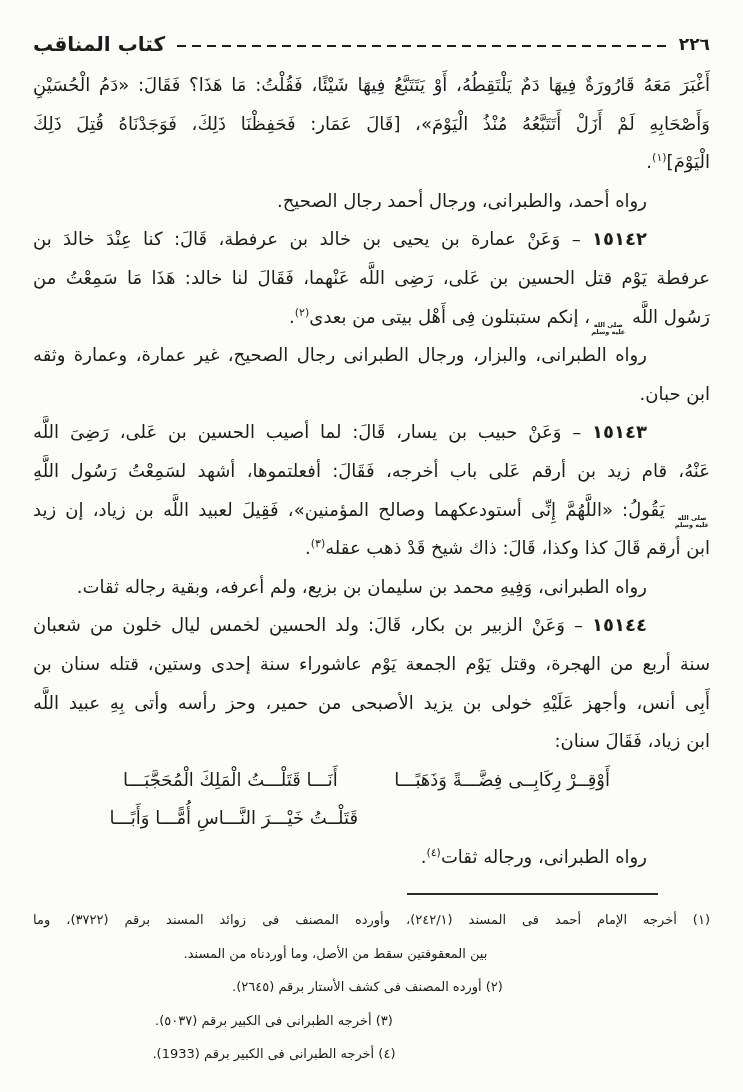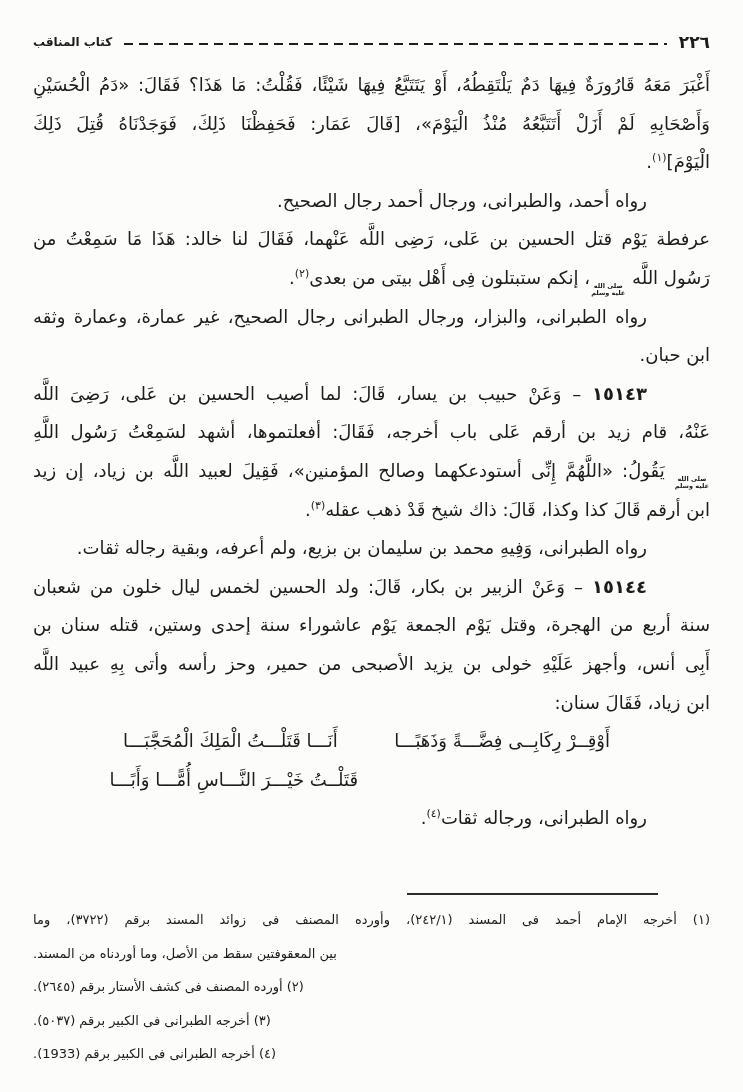--- a/index.html
+++ b/index.html
@@ -16,21 +16,21 @@
   
   .header{
     position:absolute;top:32px;right:33px;left:33px;
     display:flex;align-items:center;gap:12px;
   }
   .page-number{font-size:17px;font-weight:bold;letter-spacing:1px;}
   .header-rule{
     flex:1;height:2.5px;align-self:center;margin-top:4px;
     background:repeating-linear-gradient(90deg,#1d1d1d 0 9px,transparent 9px 15px);
   }
-  .book-title{font-size:12px;font-weight:600;}
+  .book-title{font-size:20px;font-weight:600;}
   
   .content{
     position:absolute;top:66px;right:33px;left:33px;
     font-size:18px;line-height:38.6px;
   }
   .tline{height:38.6px;overflow:hidden;text-align:right;}
   .just{text-align:justify;text-align-last:justify;}
   .indent{text-indent:63px;text-align:right;}
   .hnum{font-weight:bold;}
   .fnref{font-size:11px;vertical-align:super;line-height:0;}
@@ -46,21 +46,21 @@
   .poetry2{padding-right:352px;white-space:nowrap;}
   
   .fnsep{
     position:absolute;top:893px;right:85px;width:251px;height:0;
     border-top:2px solid #2b2b2b;
   }
   .footnotes{
     position:absolute;top:903px;right:33px;left:33px;
     font-size:13px;line-height:33.5px;
   }
-  .fline{height:33.5px;overflow:hidden;text-align:left;}
+  .fline{height:33.5px;overflow:hidden;text-align:center;}
   .fn1a{text-align:justify;text-align-last:justify;}
   .fn1b{padding-right:72px;}
   .fn2{padding-right:8px;}
   .fn3,.fn4{padding-right:195px;}
 </style>
 </head>
 <body>
 
 <div class="page">
 
@@ -70,20 +70,21 @@
     <span class="book-title">كتاب المناقب</span>
   </div>
 
   <div class="content">
 
     <div class="tline just"><span>أَغْبَرَ مَعَهُ قَارُورَةٌ فِيهَا دَمٌ يَلْتَقِطُهُ، أَوْ يَتَتَبَّعُ فِيهَا شَيْئًا، فَقُلْتُ: مَا هَذَا؟ فَقَالَ: «دَمُ الْحُسَيْنِ</span></div>
     <div class="tline just"><span>وَأَصْحَابِهِ لَمْ أَزَلْ أَتَتَبَّعُهُ مُنْذُ الْيَوْمَ»، [قَالَ عَمَار: فَحَفِظْنَا ذَلِكَ، فَوَجَدْنَاهُ قُتِلَ ذَلِكَ</span></div>
     <div class="tline"><span>الْيَوْمَ]</span><sup class="fnref">(١)</sup><span>.</span></div>
     <div class="tline indent"><span>رواه أحمد، والطبرانى، ورجال أحمد رجال الصحيح.</span></div>
 
+    <div class="tline just indent"><span class="hnum">١٥١٤٢</span><span> – </span><span>وَعَنْ عمارة بن يحيى بن خالد بن عرفطة، قَالَ: كنا عِنْدَ خالدَ بن</span></div>
     <div class="tline just"><span>عرفطة يَوْم قتل الحسين بن عَلى، رَضِى اللَّه عَنْهما، فَقَالَ لنا خالد: هَذَا مَا سَمِعْتُ من</span></div>
     <div class="tline"><span>رَسُول اللَّه </span><span class="saw">
           <span>صلى الله</span>
           <span>عليه وسلم</span>
         </span><span>، إنكم ستبتلون فِى أَهْل بيتى من بعدى</span><sup class="fnref">(٢)</sup><span>.</span></div>
     <div class="tline just indent"><span>رواه الطبرانى، والبزار، ورجال الطبرانى رجال الصحيح، غير عمارة، وعمارة وثقه</span></div>
     <div class="tline"><span>ابن حبان.</span></div>
 
     <div class="tline just indent"><span class="hnum">١٥١٤٣</span><span> – </span><span>وَعَنْ حبيب بن يسار، قَالَ: لما أصيب الحسين بن عَلى، رَضِىَ اللَّه</span></div>
     <div class="tline just"><span>عَنْهُ، قام زيد بن أرقم عَلى باب أخرجه، فَقَالَ: أفعلتموها، أشهد لسَمِعْتُ رَسُول اللَّهِ</span></div>

